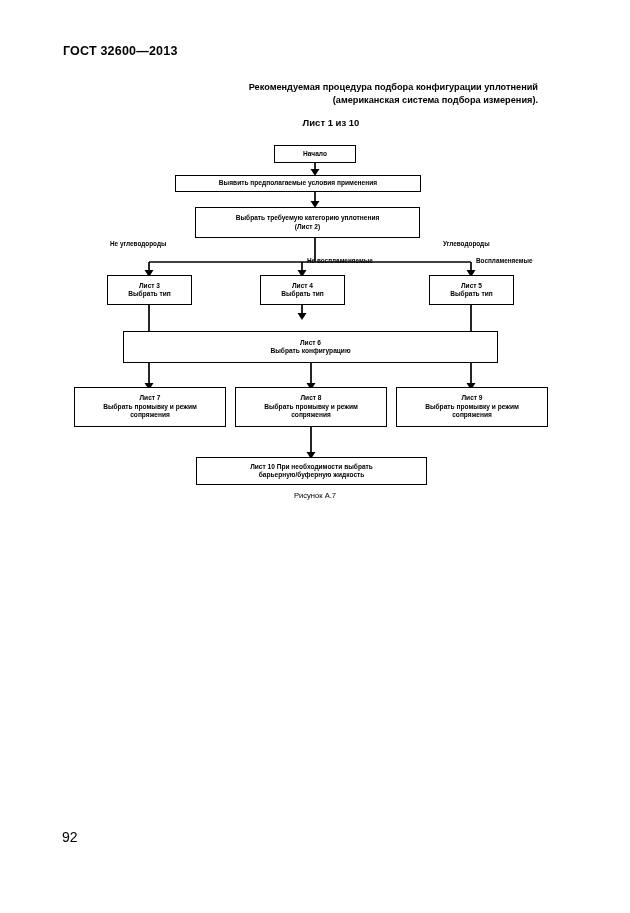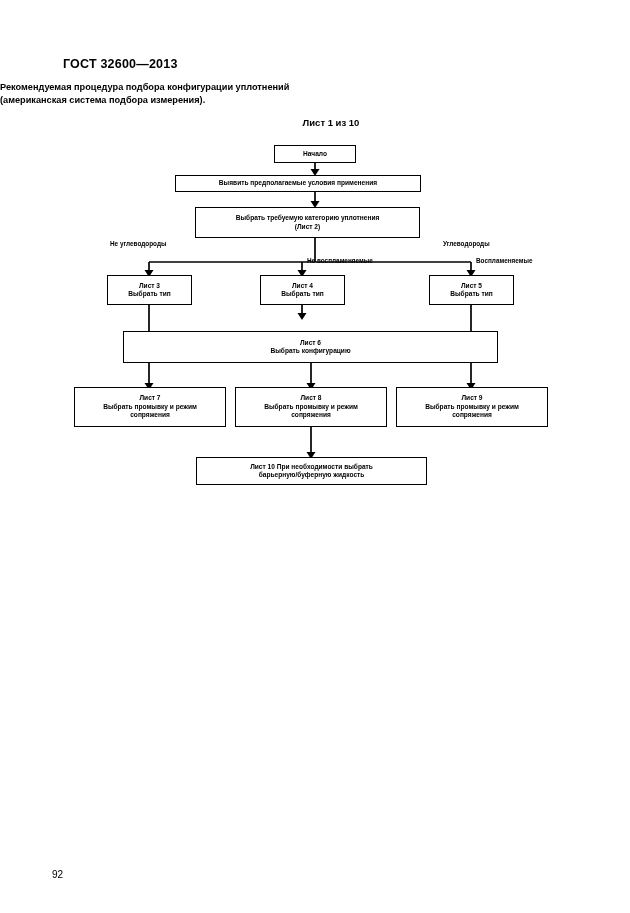--- a/index.html
+++ b/index.html
@@ -19,34 +19,34 @@
     position: absolute;
     left: 0; top: 0;
     width: 630px;
     height: 913px;
     background: #ffffff;
   }
   
   .std-header {
     position: absolute;
     left: 41px;
-    top: 57px;
+    top: 44px;
     font-size: 12.5px;
     font-weight: bold;
     letter-spacing: 0.2px;
     white-space: nowrap;
     padding-left: 22px;
   }
   
   .fig-title {
     position: absolute;
     left: 0;
     top: 81px;
     width: 538px;
-    text-align: left;
+    text-align: right;
     font-size: 9.2px;
     font-weight: bold;
     line-height: 12.5px;
   }
   .sheet-label {
     position: absolute;
     left: 16px;
     top: 117px;
     width: 630px;
     text-align: center;
@@ -79,24 +79,23 @@
   .fig-caption {
     position: absolute;
     left: 0;
     top: 491px;
     width: 630px;
     text-align: center;
     font-size: 7.6px;
   }
   .page-number {
     position: absolute;
-    left: 52px;
+    left: 62px;
     top: 829px;
-    font-size: 10px;
-    margin-top: 40px;
+    font-size: 14px;
   }
   svg.lines {
     position: absolute;
     left: 0; top: 0;
     width: 630px;
     height: 913px;
   }
 </style>
 </head>
 <body>
@@ -201,16 +200,17 @@
   </div>
 
   <div class="edge-label" style="left:110px; top:240px;">Не углеводороды</div>
 
   <div class="edge-label" style="left:443px; top:240px;">Углеводороды</div>
 
   <div class="edge-label" style="left:307px; top:257px;">Не воспламеняемые</div>
 
   <div class="edge-label" style="left:476px; top:257px;">Воспламеняемые</div>
 
+  <div class="fig-caption">Рисунок А.7</div>
 
   <div class="page-number">92</div>
 
 </div>
 
 </body></html>

